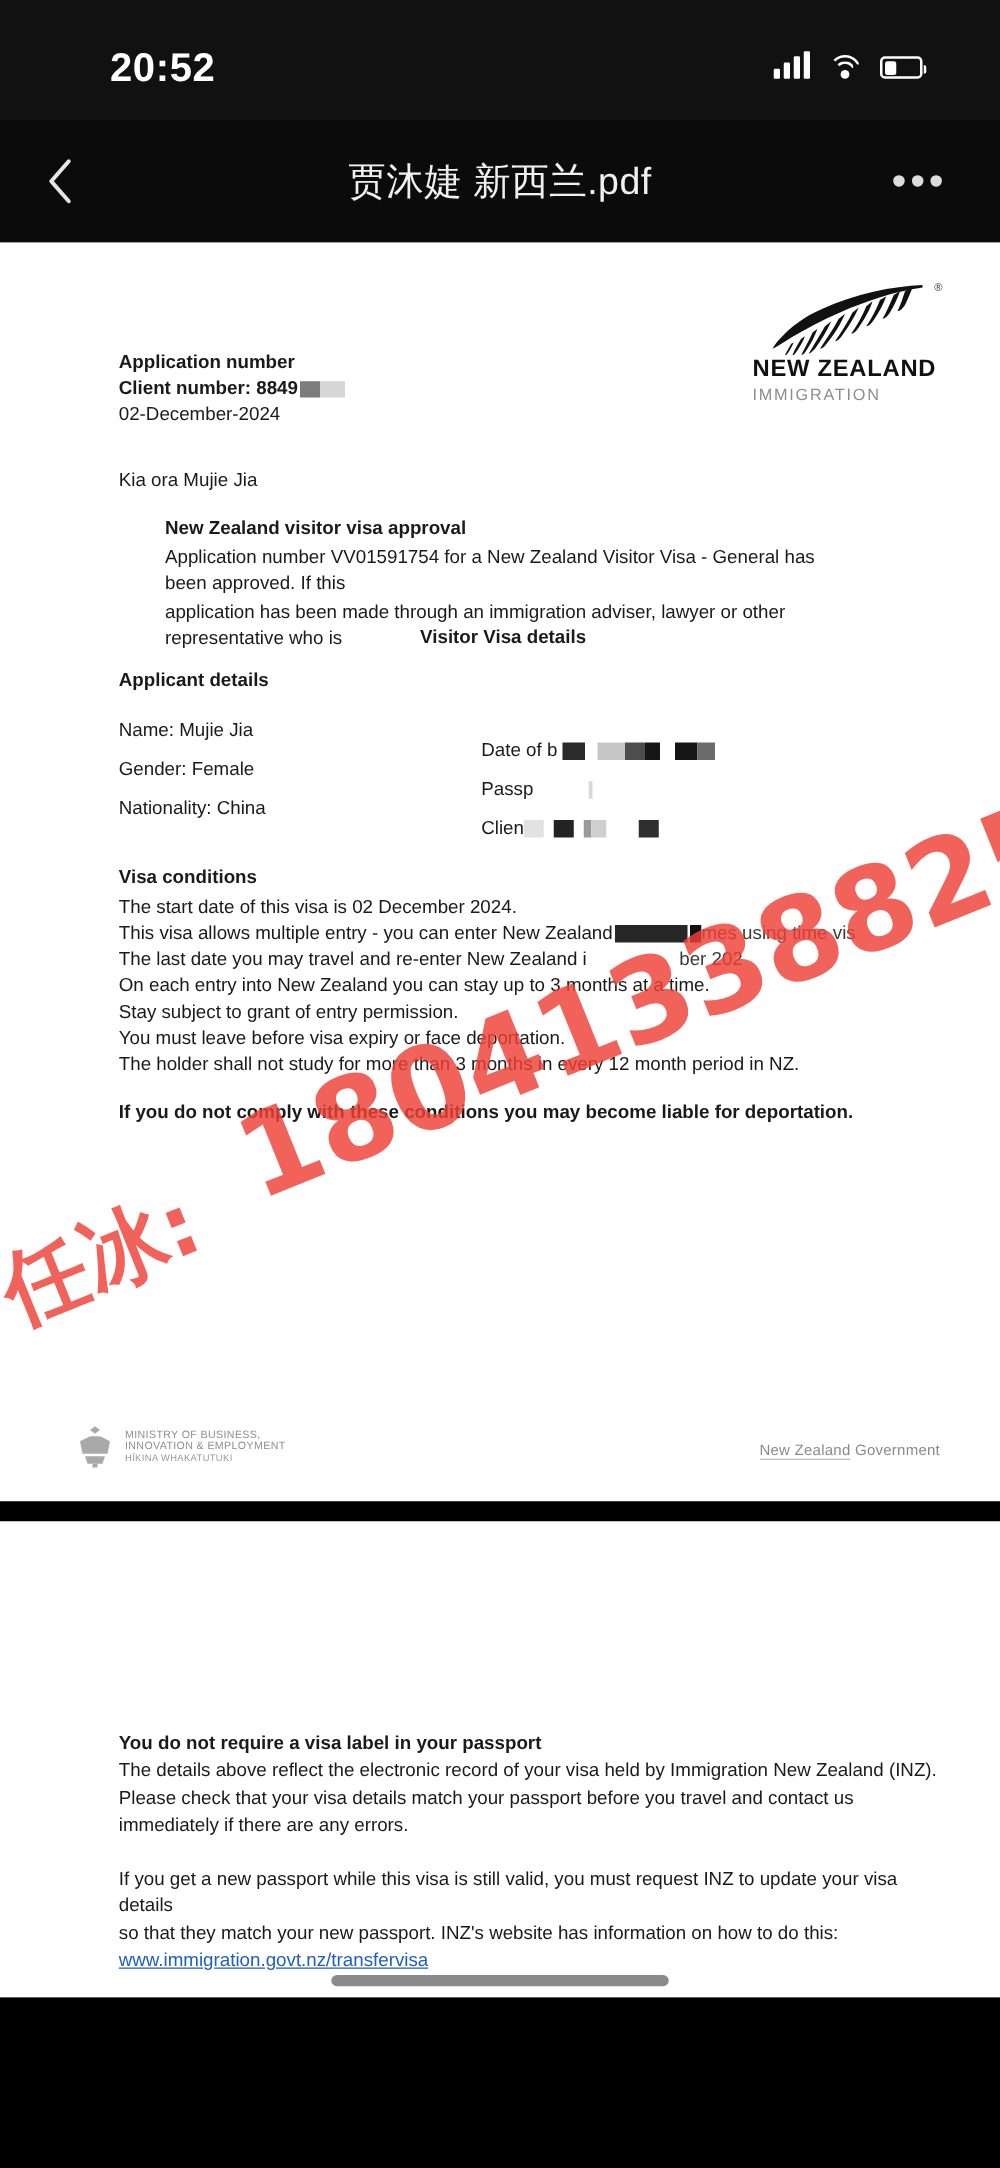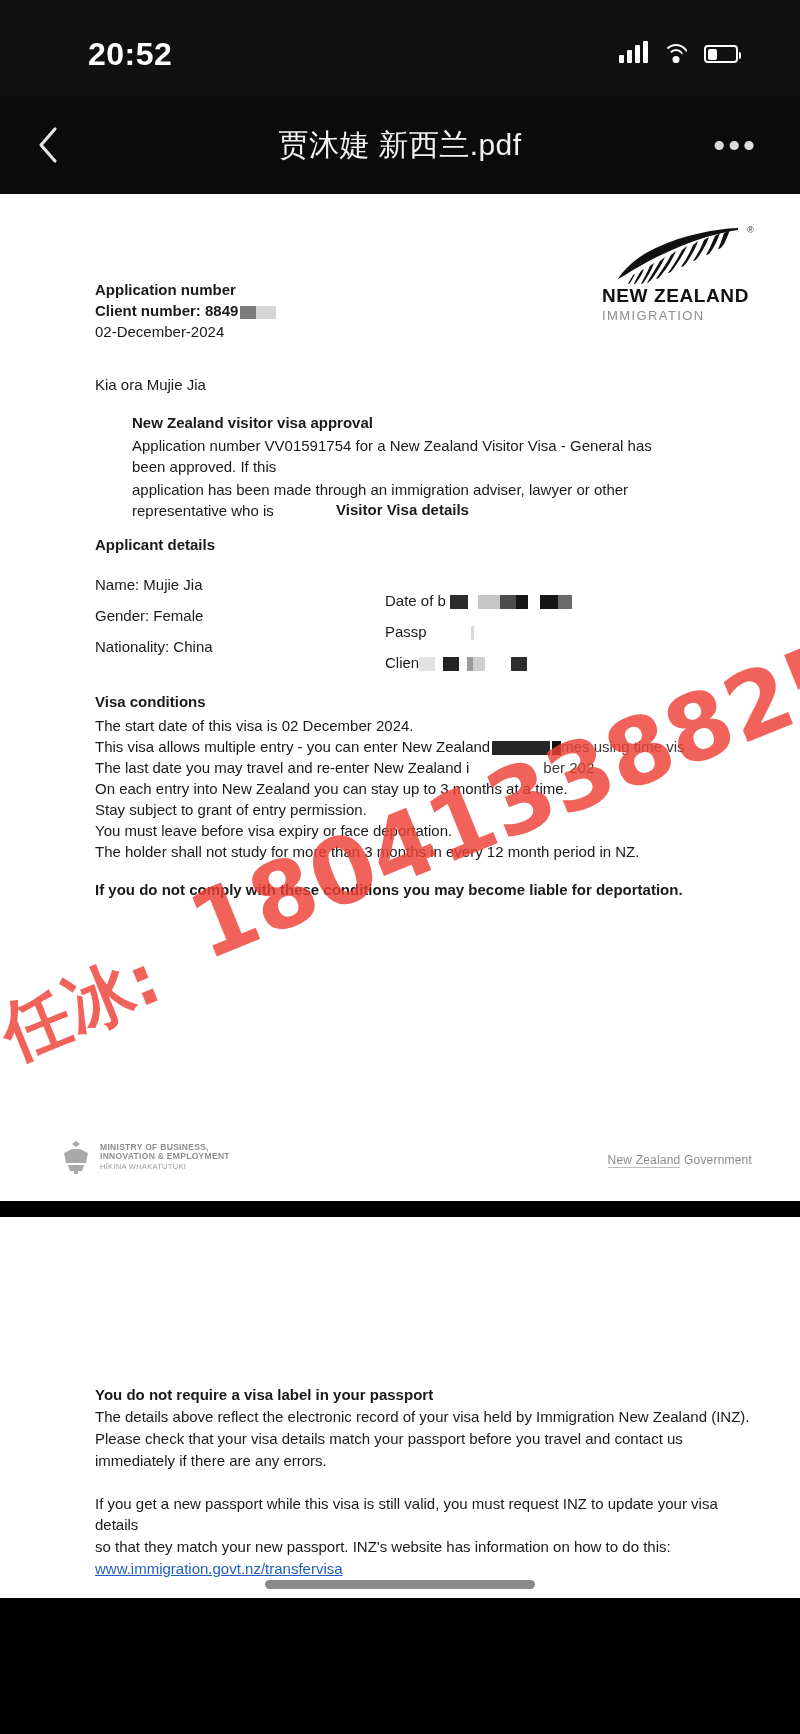--- a/index.html
+++ b/index.html
@@ -255,21 +255,21 @@
     align-items: center;
     gap: 8px;
   }
   .crest { width: 32px; height: 36px; }
   .mbie-text {
     font-size: 8.5px;
     line-height: 9.5px;
     color: #9a9a9a;
     letter-spacing: 0.3px;
   }
-  .mbie-text .m1 { font-weight: 700; color: #8e8e8e; }
+  .mbie-text .m1 { font-weight: 400; color: #8e8e8e; }
   .mbie-text .m2 { font-weight: 400; font-size: 7.5px; }
   .nzgov {
     position: absolute;
     right: 0; top: 14px;
     font-size: 12px;
     color: #8b8b8b;
     letter-spacing: 0.2px;
   }
   .nzgov u { text-decoration: none; border-bottom: 1px solid #bdbdbd; }
 

